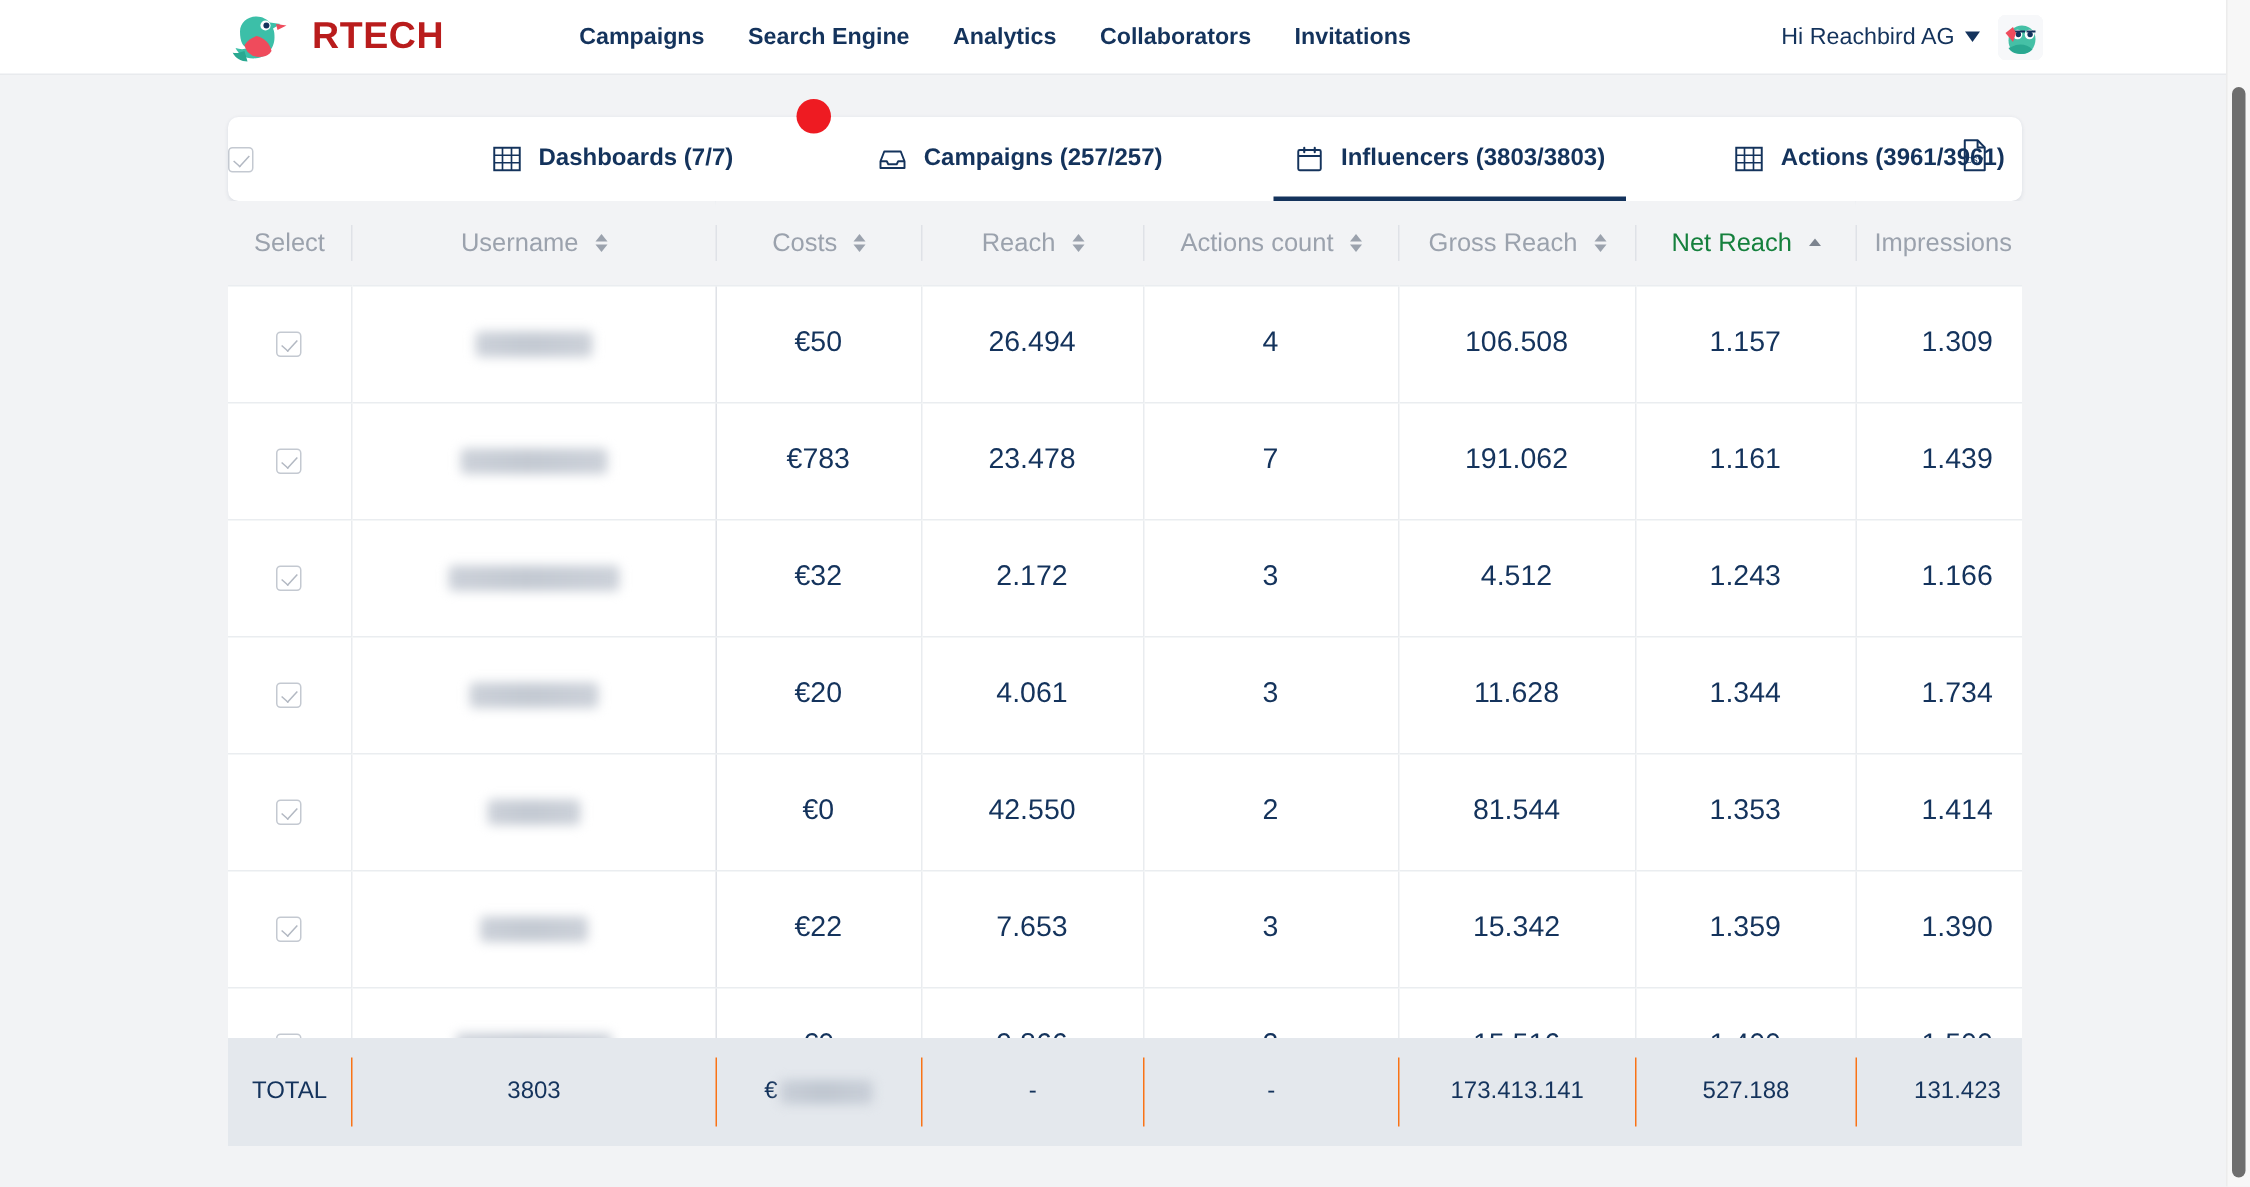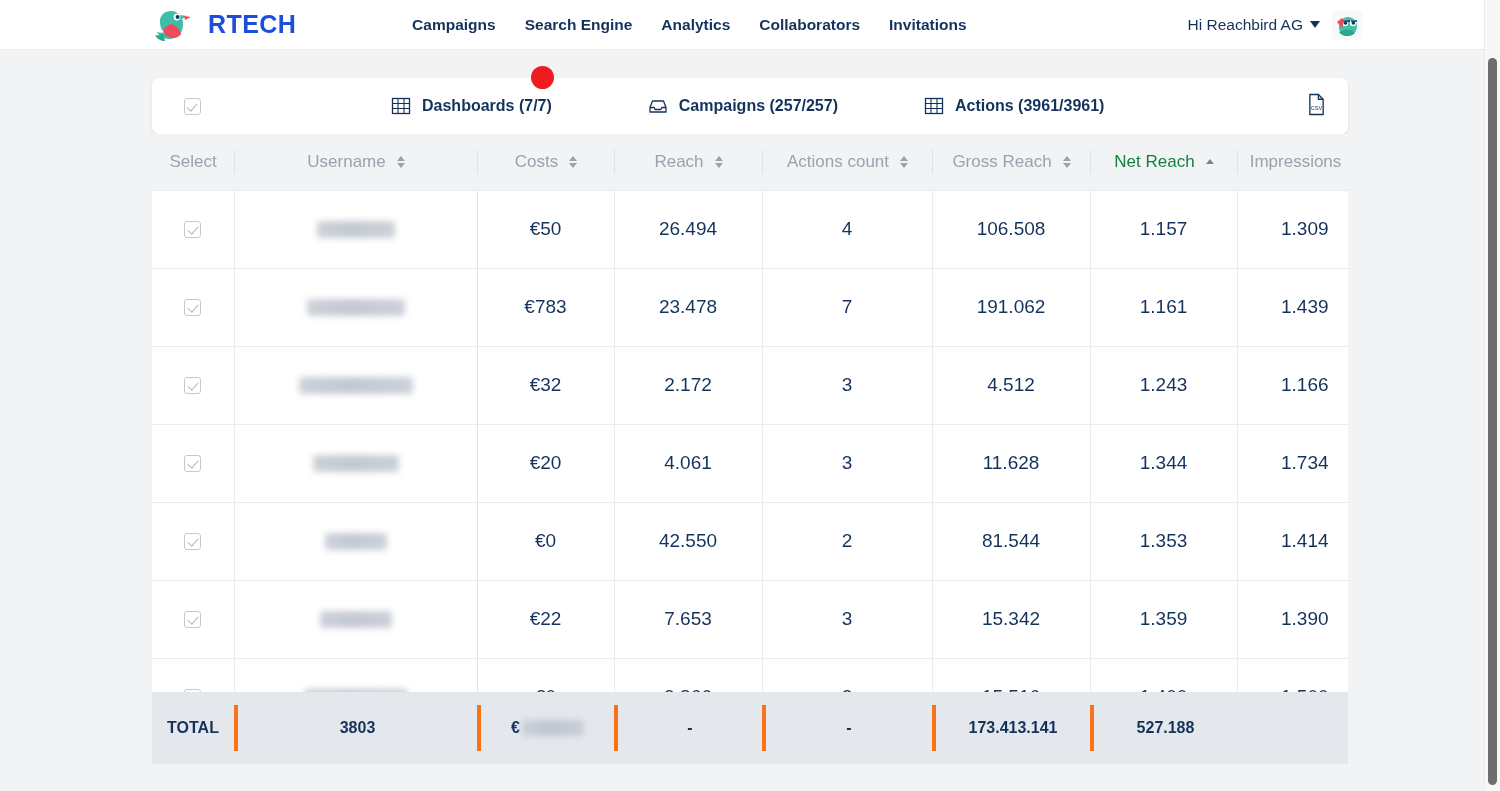--- a/index.html
+++ b/index.html
@@ -25,29 +25,29 @@
   .brand {
     display: flex;
     align-items: center;
     gap: 9px;
     margin-left: 155px;
   }
   .brand-logo { width: 44px; height: 34px; flex: none; }
   .brand-name {
     font-size: 25px;
     font-weight: bold;
-    color: #1d4ed8;
+    color: #b91c1c;
     letter-spacing: .4px;
   }
 
   .mainnav {
     display: flex;
     align-items: flex-end;
     gap: 29px;
-    margin-left: 116px;
+    margin-left: 90px;
   }
   .mainnav a {
     font-size: 15.5px;
     font-weight: bold;
     color: #14335c;
     text-decoration: none;
     white-space: nowrap;
   }
 
   .useracct {
@@ -246,29 +246,29 @@
     left: 0; bottom: 0;
     width: 1220px;
     height: 72px;
     background: #e4e8ed;
     display: flex;
     align-items: center;
     z-index: 4;
   }
   .totalrow .tcell {
     font-size: 16px;
-    font-weight: bold;
+    font-weight: normal;
     color: #14335c;
     text-align: center;
     display: flex;
     align-items: center;
     justify-content: center;
     height: 46px;
   }
-  .totalrow .tcell.sep { border-left: 4px solid #f97316; }
+  .totalrow .tcell.sep { border-left: 1px solid #f97316; }
   .totalrow .t-select { width: 82px; }
   .totalrow .t-user   { width: 243px; }
   .totalrow .t-costs  { width: 137px; }
   .totalrow .t-reach  { width: 148px; }
   .totalrow .t-acount { width: 170px; }
   .totalrow .t-gross  { width: 158px; }
   .totalrow .t-net    { width: 147px; }
   .totalrow .t-imp    { width: 135px; }
 
   .total-cost { display: flex; align-items: center; }
@@ -367,20 +367,30 @@
       <div class="tab tab-camp">
         <span class="tab-icon">
           <svg viewBox="0 0 20 20" width="20" height="20">
             <path d="M2 11.5L4.5 5h11L18 11.5v4.5H2z" fill="none" stroke="#14335c" stroke-width="1.3" stroke-linejoin="round"></path>
             <path d="M2 11.5h4.2l1 2h5.6l1-2H18" fill="none" stroke="#14335c" stroke-width="1.3" stroke-linejoin="round"></path>
           </svg>
         </span>
         <span class="tab-label">Campaigns (257/257)</span>
       </div>
 
+      <div class="tab tab-infl active">
+        <span class="tab-icon">
+          <svg viewBox="0 0 20 20" width="20" height="20">
+            <rect x="2.5" y="4" width="15" height="13.5" rx="1" fill="none" stroke="#14335c" stroke-width="1.3"></rect>
+            <path d="M2.5 8h15" stroke="#14335c" stroke-width="1.3"></path>
+            <path d="M6.5 2.5v3M13.5 2.5v3" stroke="#14335c" stroke-width="1.4" stroke-linecap="round"></path>
+          </svg>
+        </span>
+        <span class="tab-label">Influencers (3803/3803)</span>
+      </div>
 
       <div class="tab tab-act">
         <span class="tab-icon">
           <svg viewBox="0 0 20 20" width="20" height="20">
             <rect x="1.5" y="2.5" width="17" height="15" fill="none" stroke="#14335c" stroke-width="1.3"></rect>
             <path d="M1.5 7.5h17M1.5 12.5h17M7 2.5v15M13 2.5v15" stroke="#14335c" stroke-width="1.1"></path>
           </svg>
         </span>
         <span class="tab-label">Actions (3961/3961)</span>
       </div>
@@ -607,19 +617,20 @@
       <div class="tcell t-costs sep">
         <span class="total-cost">
           <span>€</span>
           <span class="redact"></span>
         </span>
       </div>
       <div class="tcell t-reach sep">-</div>
       <div class="tcell t-acount sep">-</div>
       <div class="tcell t-gross sep">173.413.141</div>
       <div class="tcell t-net sep">527.188</div>
+      <div class="tcell t-imp sep">131.423</div>
     </div>
   </div>
 </div>
 
 <div class="scrollbar">
   <div class="scroll-thumb"></div>
 </div>
 
 </body></html>

